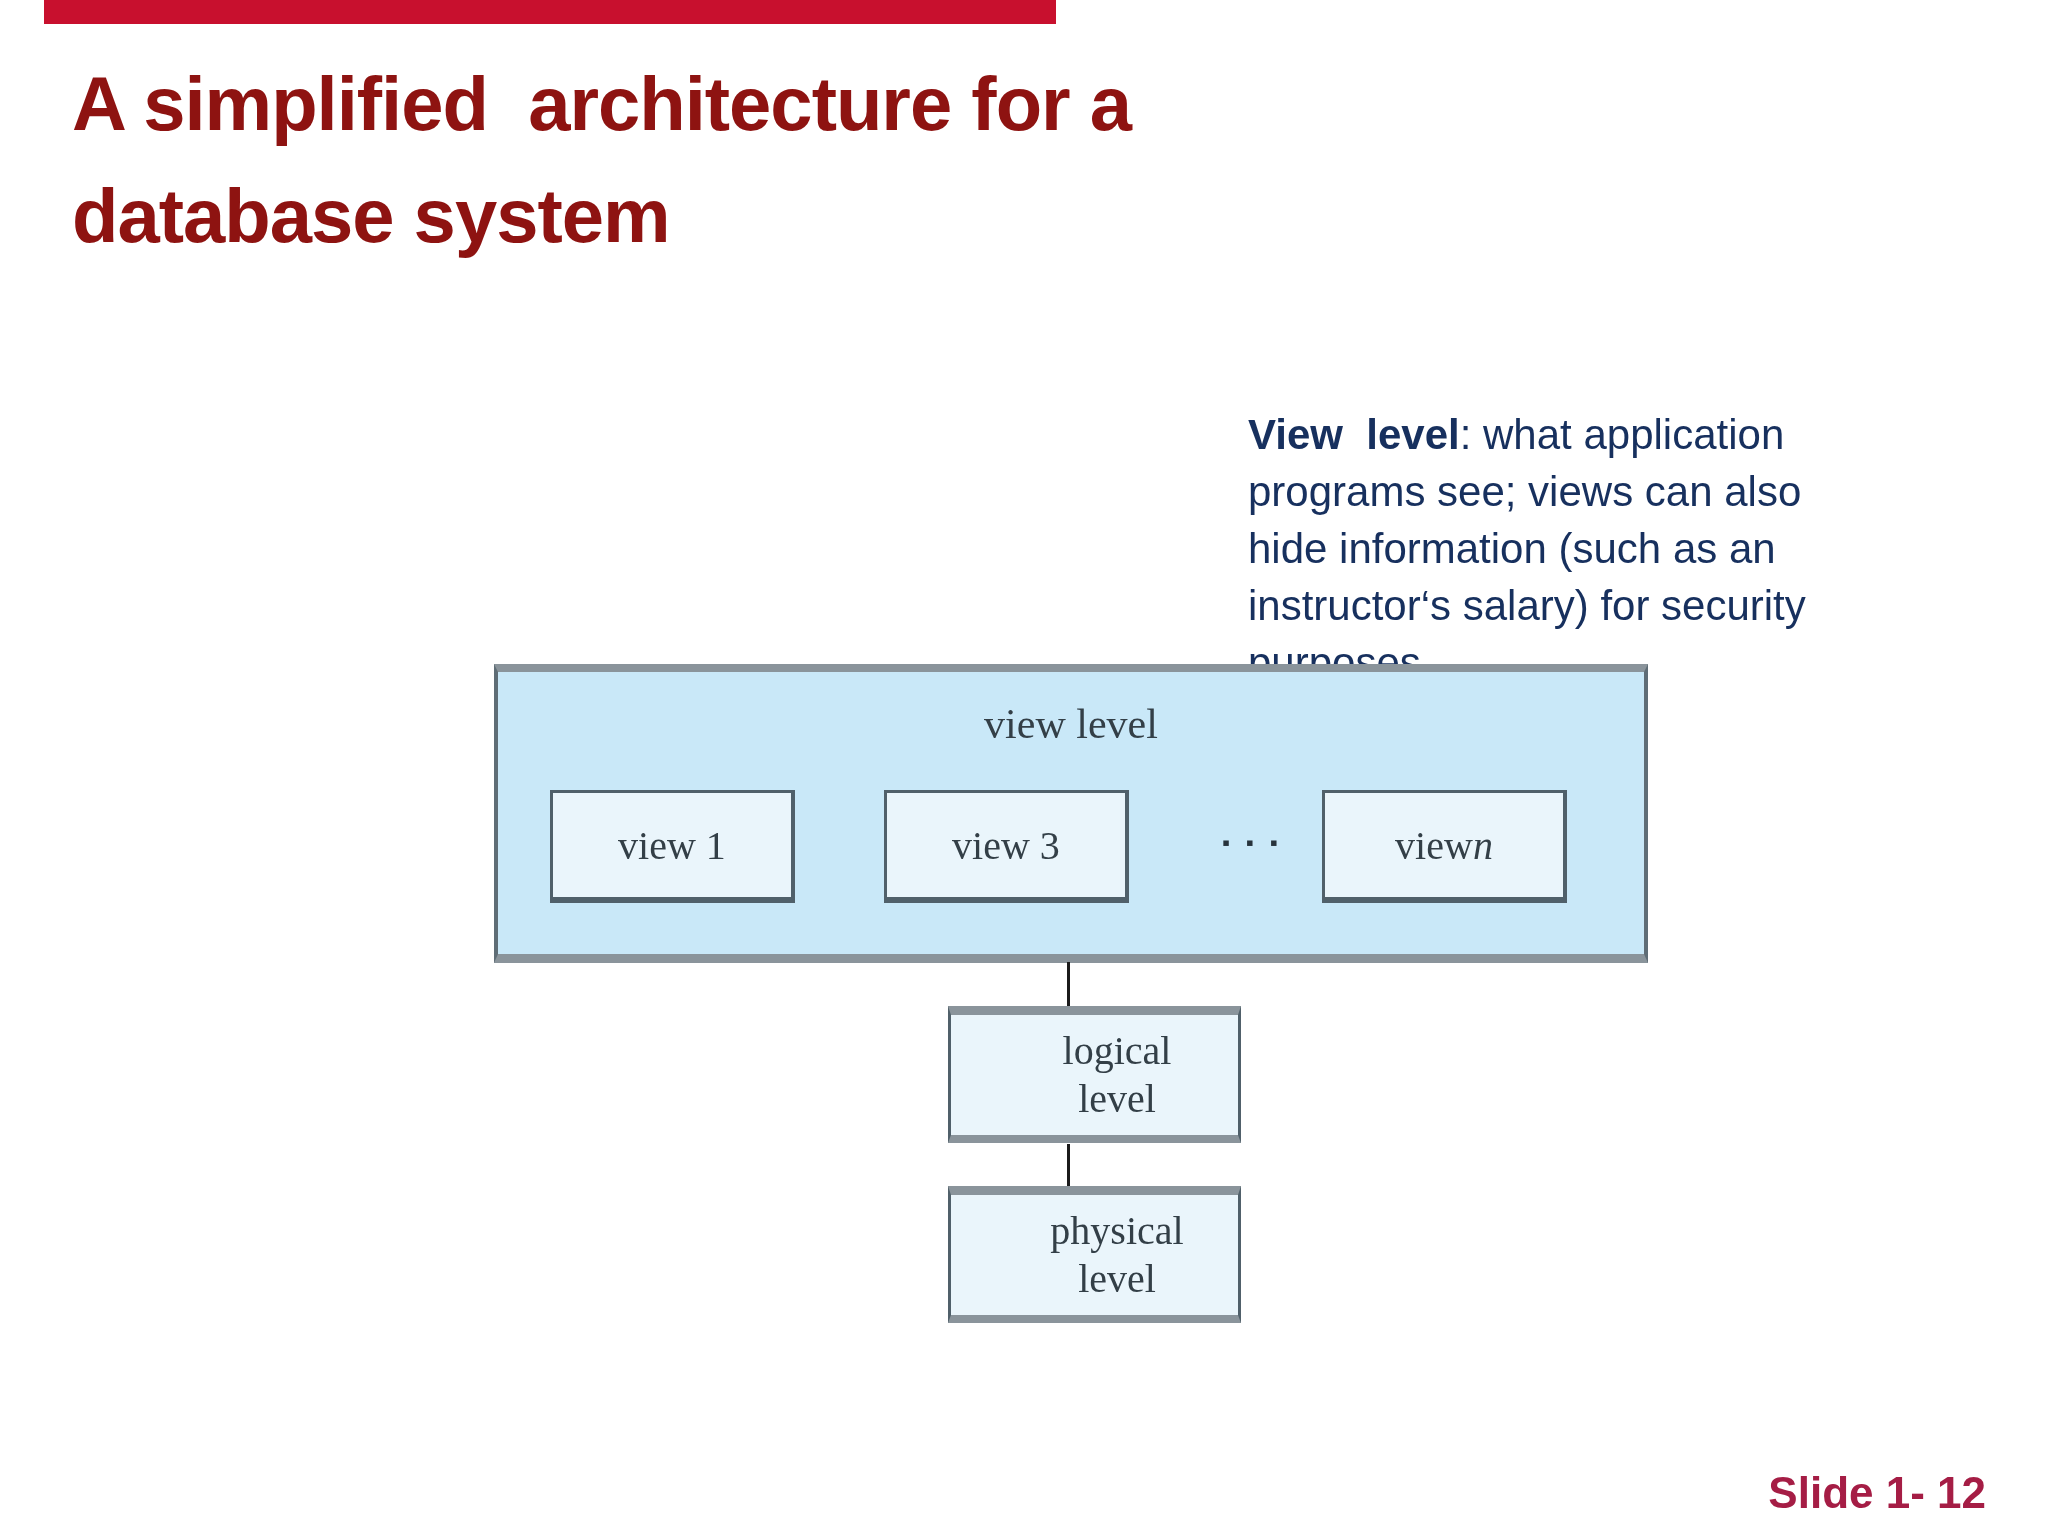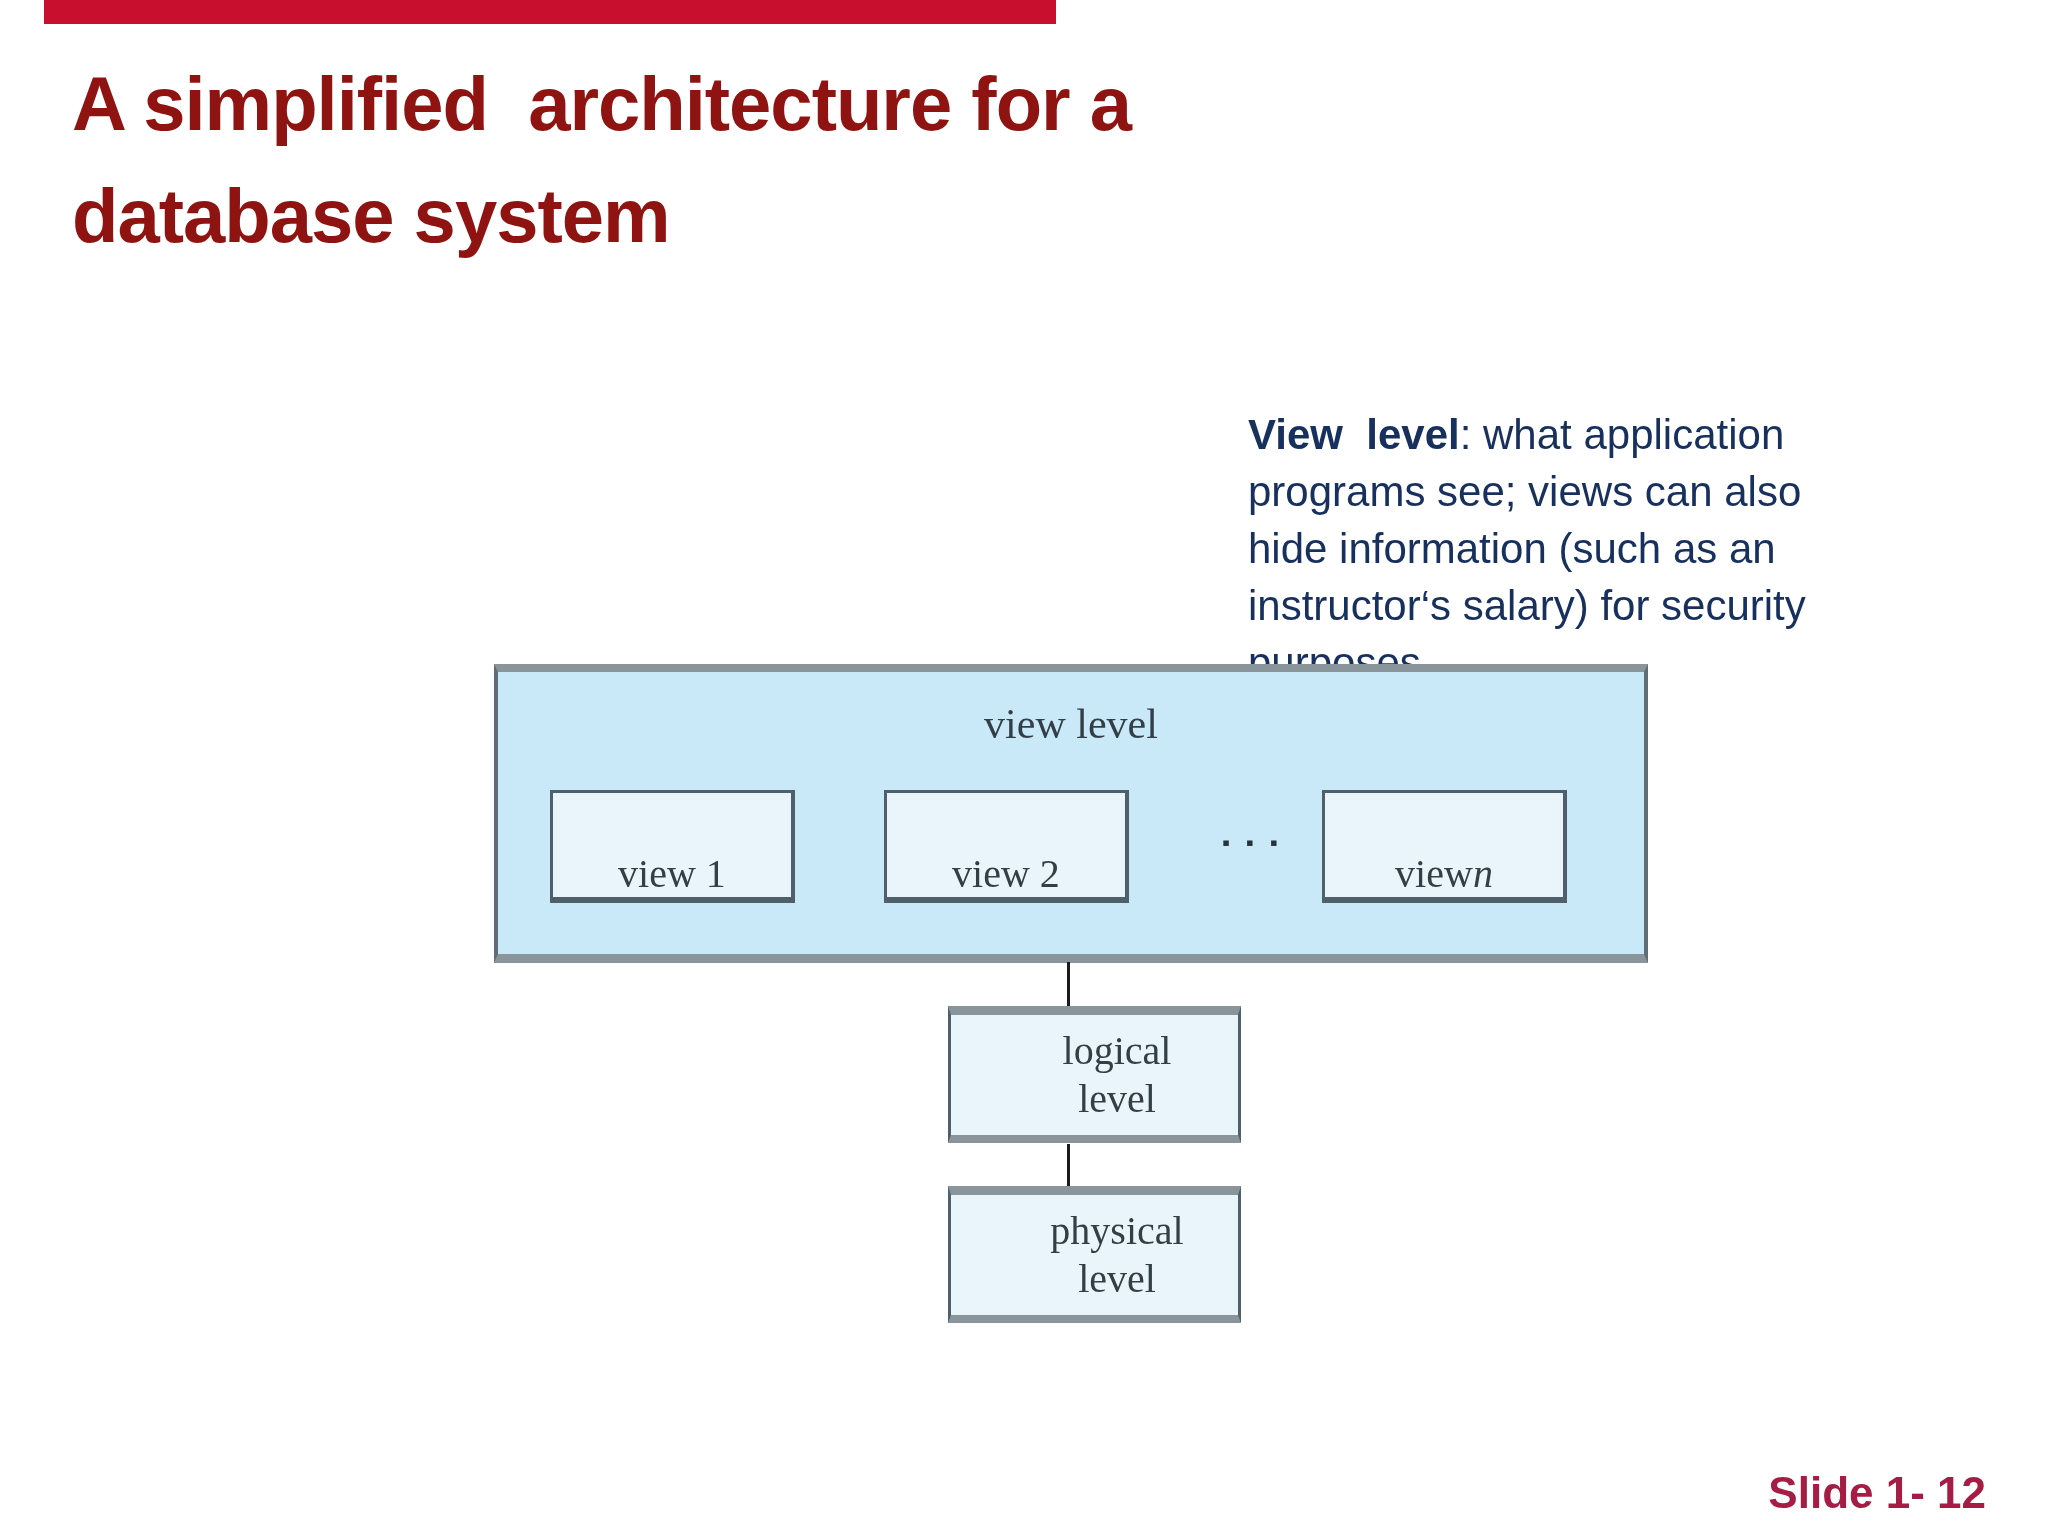--- a/index.html
+++ b/index.html
@@ -77,21 +77,21 @@
     color: var(--box-text, #333f47);
   }
   .vbox {
     position: absolute;
     top: 118px;
     width: 238px; height: 104px;
     background: var(--box-fill, #eaf5fb);
     border: 3px solid var(--box-border, #50606a);
     border-bottom-width: 6px;
     border-right-width: 4px;
-    display: flex; align-items: flex-end; justify-content: center;
+    display: flex; align-items: center; justify-content: center;
     font-family: "Liberation Serif", serif;
     font-size: 40px;
     color: var(--box-text, #333f47);
   }
   .vbox-1 { left: 52px; }
   .vbox-2 { left: 386px; }
   .vbox-n { left: 824px; }
   .vbox .it { font-style: italic; }
   .dots {
     position: absolute;
@@ -162,21 +162,21 @@
 
 
   <div class="diagram">
 
     <div class="view-container">
       <div class="container-label">view level</div>
       <div class="vbox vbox-1">
           <span>view 1</span>
         </div>
       <div class="vbox vbox-2">
-          <span>view 2</span>
+          <span>view 3</span>
         </div>
       <div class="dots">▪▪▪</div>
       <div class="vbox vbox-n">
           <span>view </span>
           <span class="it">n</span>
         </div>
     </div>
 
     <div class="connector connector-1"></div>
 

